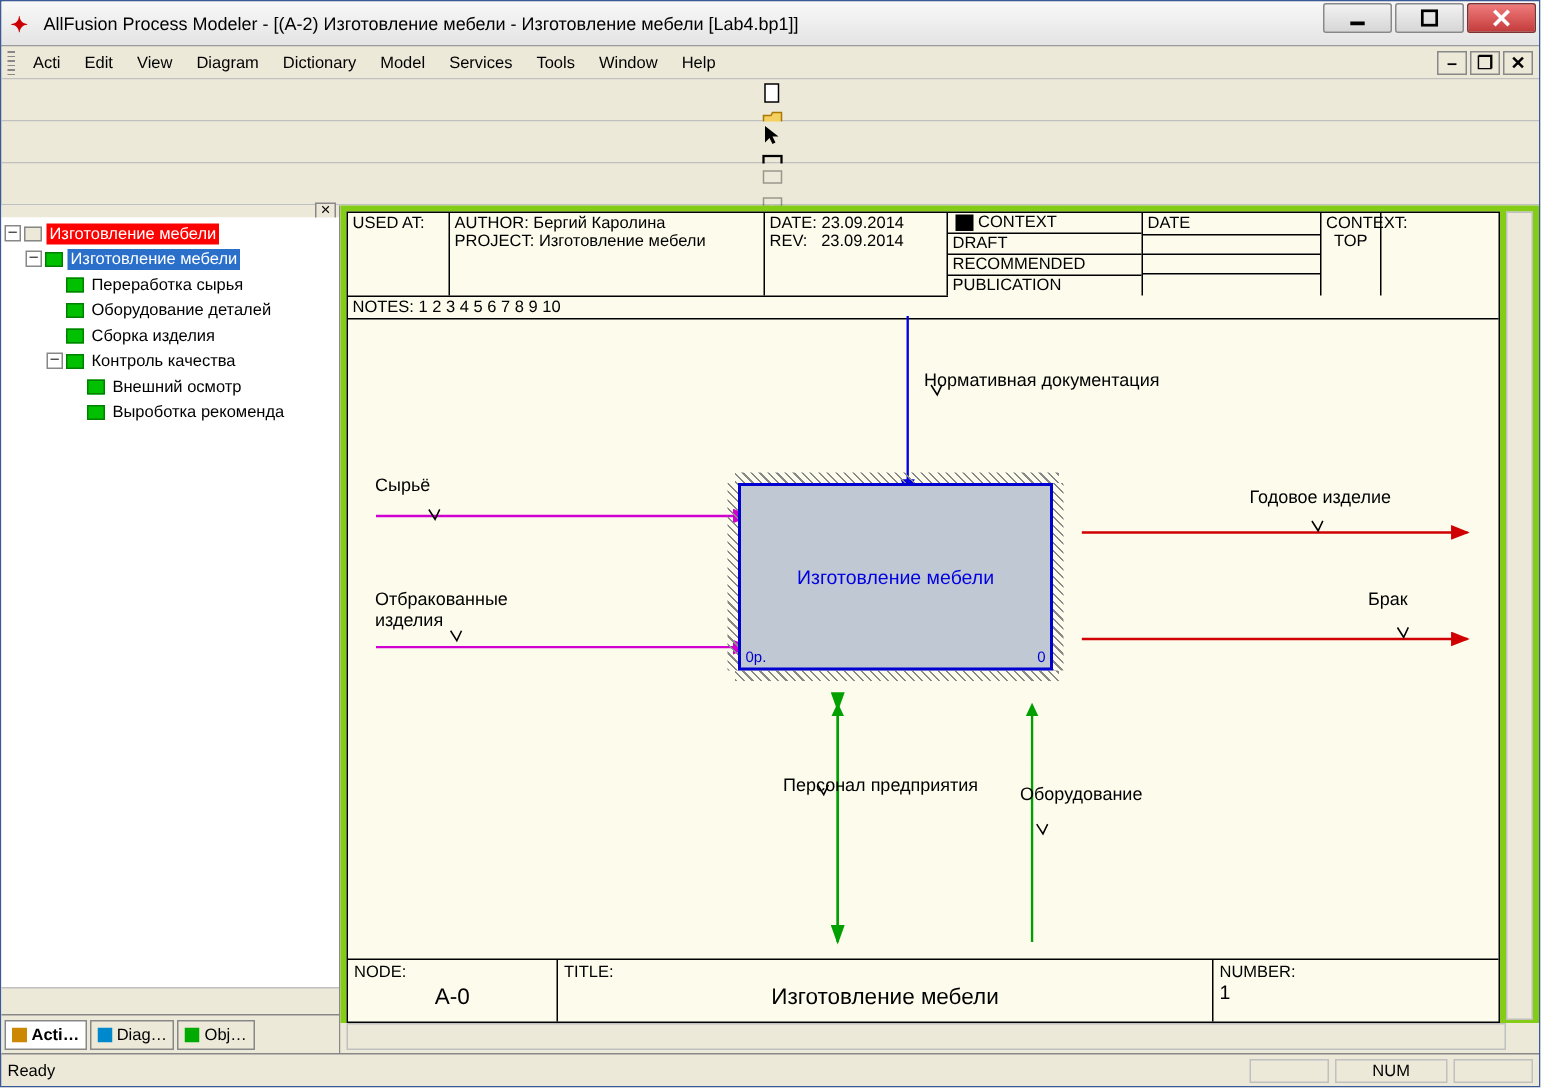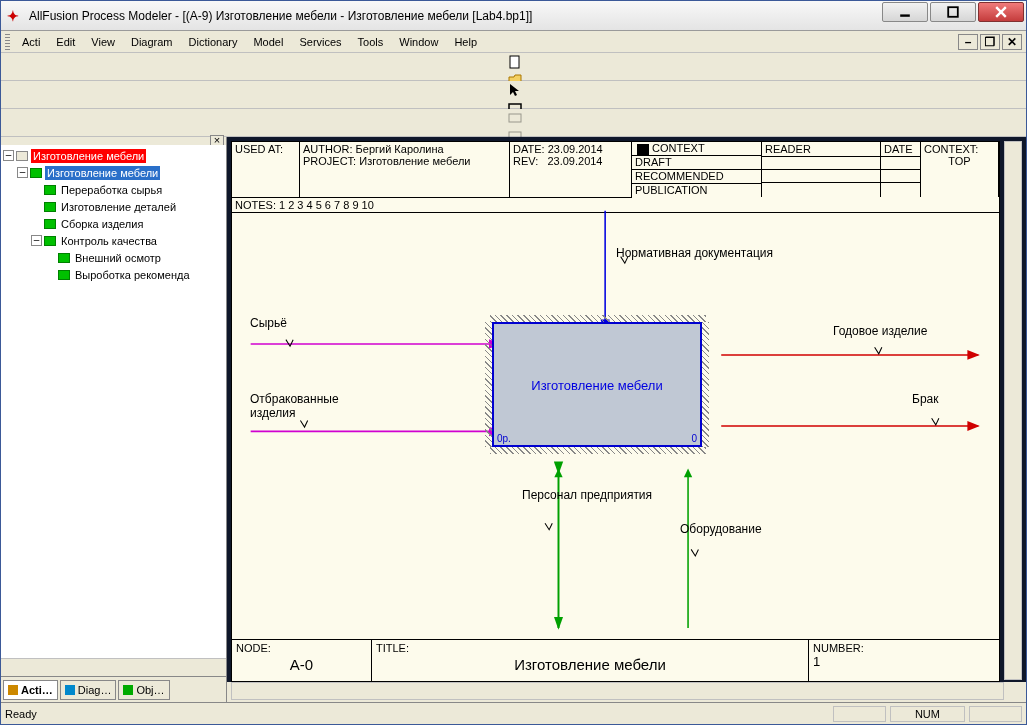--- a/index.html
+++ b/index.html
@@ -39,21 +39,21 @@
   .tlabel{padding:1px 2px;}
   .tlabel.sel-red{background:#ff0000;color:#fff;}
   .tlabel.sel-blue{background:#2a6fc9;color:#fff;}
   .lp-scroll{height:18px;background:#ece9d8;border-top:1px solid #c0c0c0;}
   .lp-tabs{height:26px;background:#ece9d8;display:flex;align-items:center;border-top:1px solid #888;padding:2px;gap:2px;}
   .lptab{border:1px solid #888;height:20px;padding:1px 4px;display:flex;align-items:center;gap:3px;background:#ece9d8;}
   .lptab.active{background:#fff;}
   .lptab .dot{width:10px;height:10px;}
   
   .diagwrap{flex:1;display:flex;flex-direction:column;background:#ece9d8;min-width:0;}
-  .canvas-outer{flex:1;overflow:hidden;position:relative;background:#0f172a;padding:4px 4px 0 4px;}
+  .canvas-outer{flex:1;overflow:hidden;position:relative;background:#84cc16;padding:4px 4px 0 4px;}
   .canvas-scrollv{position:absolute;right:4px;top:4px;bottom:2px;width:18px;background:#ece9d8;border:1px solid #c0c0c0;}
   .canvas-scrollh{height:18px;background:#ece9d8;border:1px solid #c0c0c0;margin:0 22px 2px 4px;}
   .sheet{background:#fdfbec;border:1px solid #000;height:100%;margin-right:22px;position:relative;}
   
   .hdr{display:grid;grid-template-columns:68px 210px 122px 130px 119px 40px auto;border-bottom:1px solid #000;font-size:11px;}
   .hdr>div{border-right:1px solid #000;padding:1px 3px;}
   .hdr>div:last-child{border-right:none;}
   .hcell-notes{grid-column:1 / 4;border-top:1px solid #000;}
   .statuscol div{border-bottom:0px solid #000;padding:0 3px;line-height:13px;}
   .blackbox{display:inline-block;width:12px;height:11px;background:#000;margin-left:2px;vertical-align:middle;}
@@ -77,21 +77,21 @@
   .statusbar .pane{border:1px solid #c0c0c0;padding:1px 24px;margin-left:4px;}
   .statusbar .grow{flex:1;}
 </style>
 </head>
 <body>
 
 <div class="outer">
 
   <div class="titlebar">
     <div class="icon">✦</div>
-    <div class="title">AllFusion Process Modeler - [(A-9) Изготовление мебели - Изготовление мебели  [Lab4.bp1]]</div>
+    <div class="title">AllFusion Process Modeler - [(A-2) Изготовление мебели - Изготовление мебели  [Lab4.bp1]]</div>
     <div class="winbtns">
       <div class="winbtn">
           <svg viewBox="0 0 10 10">
             <line x1="1" y1="8" x2="9" y2="8" stroke="#000" stroke-width="2"></line>
           </svg>
         </div>
       <div class="winbtn">
           <svg viewBox="0 0 10 10">
             <rect x="1" y="1" width="8" height="8" fill="none" stroke="#000" stroke-width="1.5"></rect>
           </svg>
@@ -331,21 +331,21 @@
           <span class="twister">–</span>
           <span class="ticon"></span>
           <span class="tlabel sel-blue">Изготовление мебели</span>
         </div>
         <div class="tnode" style="padding-left:41px">
           <span class="ticon"></span>
           <span class="tlabel">Переработка сырья</span>
         </div>
         <div class="tnode" style="padding-left:41px">
           <span class="ticon"></span>
-          <span class="tlabel">Изготовление деталей</span>
+          <span class="tlabel">Оборудование деталей</span>
         </div>
         <div class="tnode" style="padding-left:41px">
           <span class="ticon"></span>
           <span class="tlabel">Сборка изделия</span>
         </div>
         <div class="tnode" style="padding-left:28px">
           <span class="twister">–</span>
           <span class="ticon"></span>
           <span class="tlabel">Контроль качества</span>
         </div>
@@ -395,28 +395,20 @@
               <span>DATE:</span> <span>23.09.2014</span><br>
               <span>REV:</span>&nbsp;&nbsp;&nbsp;<span>23.09.2014</span>
             </div>
             <div class="statuscol" style="padding:0">
               <div style="border-bottom:1px solid #000"><span class="blackbox"></span> <span>CONTEXT</span></div>
               <div style="border-bottom:1px solid #000"><span>DRAFT</span></div>
               <div style="border-bottom:1px solid #000"><span>RECOMMENDED</span></div>
               <div><span>PUBLICATION</span></div>
             </div>
             <div style="padding:0">
-              <div style="padding:1px 3px"><span>READER</span></div>
-              <div class="readerboxes">
-                  <div></div>
-                  <div></div>
-                  <div></div>
-                </div>
-            </div>
-            <div style="padding:0">
               <div style="padding:1px 3px"><span>DATE</span></div>
               <div class="readerboxes">
                   <div></div>
                   <div></div>
                   <div></div>
                 </div>
             </div>
             <div class="contextcell">
               <div style="text-align:left;font-size:11px">CONTEXT:</div>
               <div>TOP</div>
@@ -474,21 +466,21 @@
               <div class="lbl">Изготовление мебели</div>
               <div class="corner" style="left:3px;bottom:1px">0р.</div>
               <div class="corner" style="right:3px;bottom:1px">0</div>
             </div>
 
             <div class="arrowlbl" style="left:18px;top:114px">Сырьё</div>
             <div class="arrowlbl" style="left:18px;top:190px;width:100px">Отбракованные изделия</div>
             <div class="arrowlbl" style="left:384px;top:44px">Нормативная документация</div>
             <div class="arrowlbl" style="left:601px;top:122px">Годовое изделие</div>
             <div class="arrowlbl" style="left:680px;top:190px">Брак</div>
-            <div class="arrowlbl" style="left:290px;top:286px">Персонал предприятия</div>
+            <div class="arrowlbl" style="left:290px;top:314px">Персонал предприятия</div>
             <div class="arrowlbl" style="left:448px;top:320px">Оборудование</div>
           </div>
 
           <div class="ftr">
             <div><span>NODE:</span><span class="big">A-0</span></div>
             <div><span>TITLE:</span><span class="big">Изготовление мебели</span></div>
             <div><span>NUMBER:</span><br><span style="font-size:13px">1</span></div>
           </div>
         </div>
         <div class="canvas-scrollv"></div>

